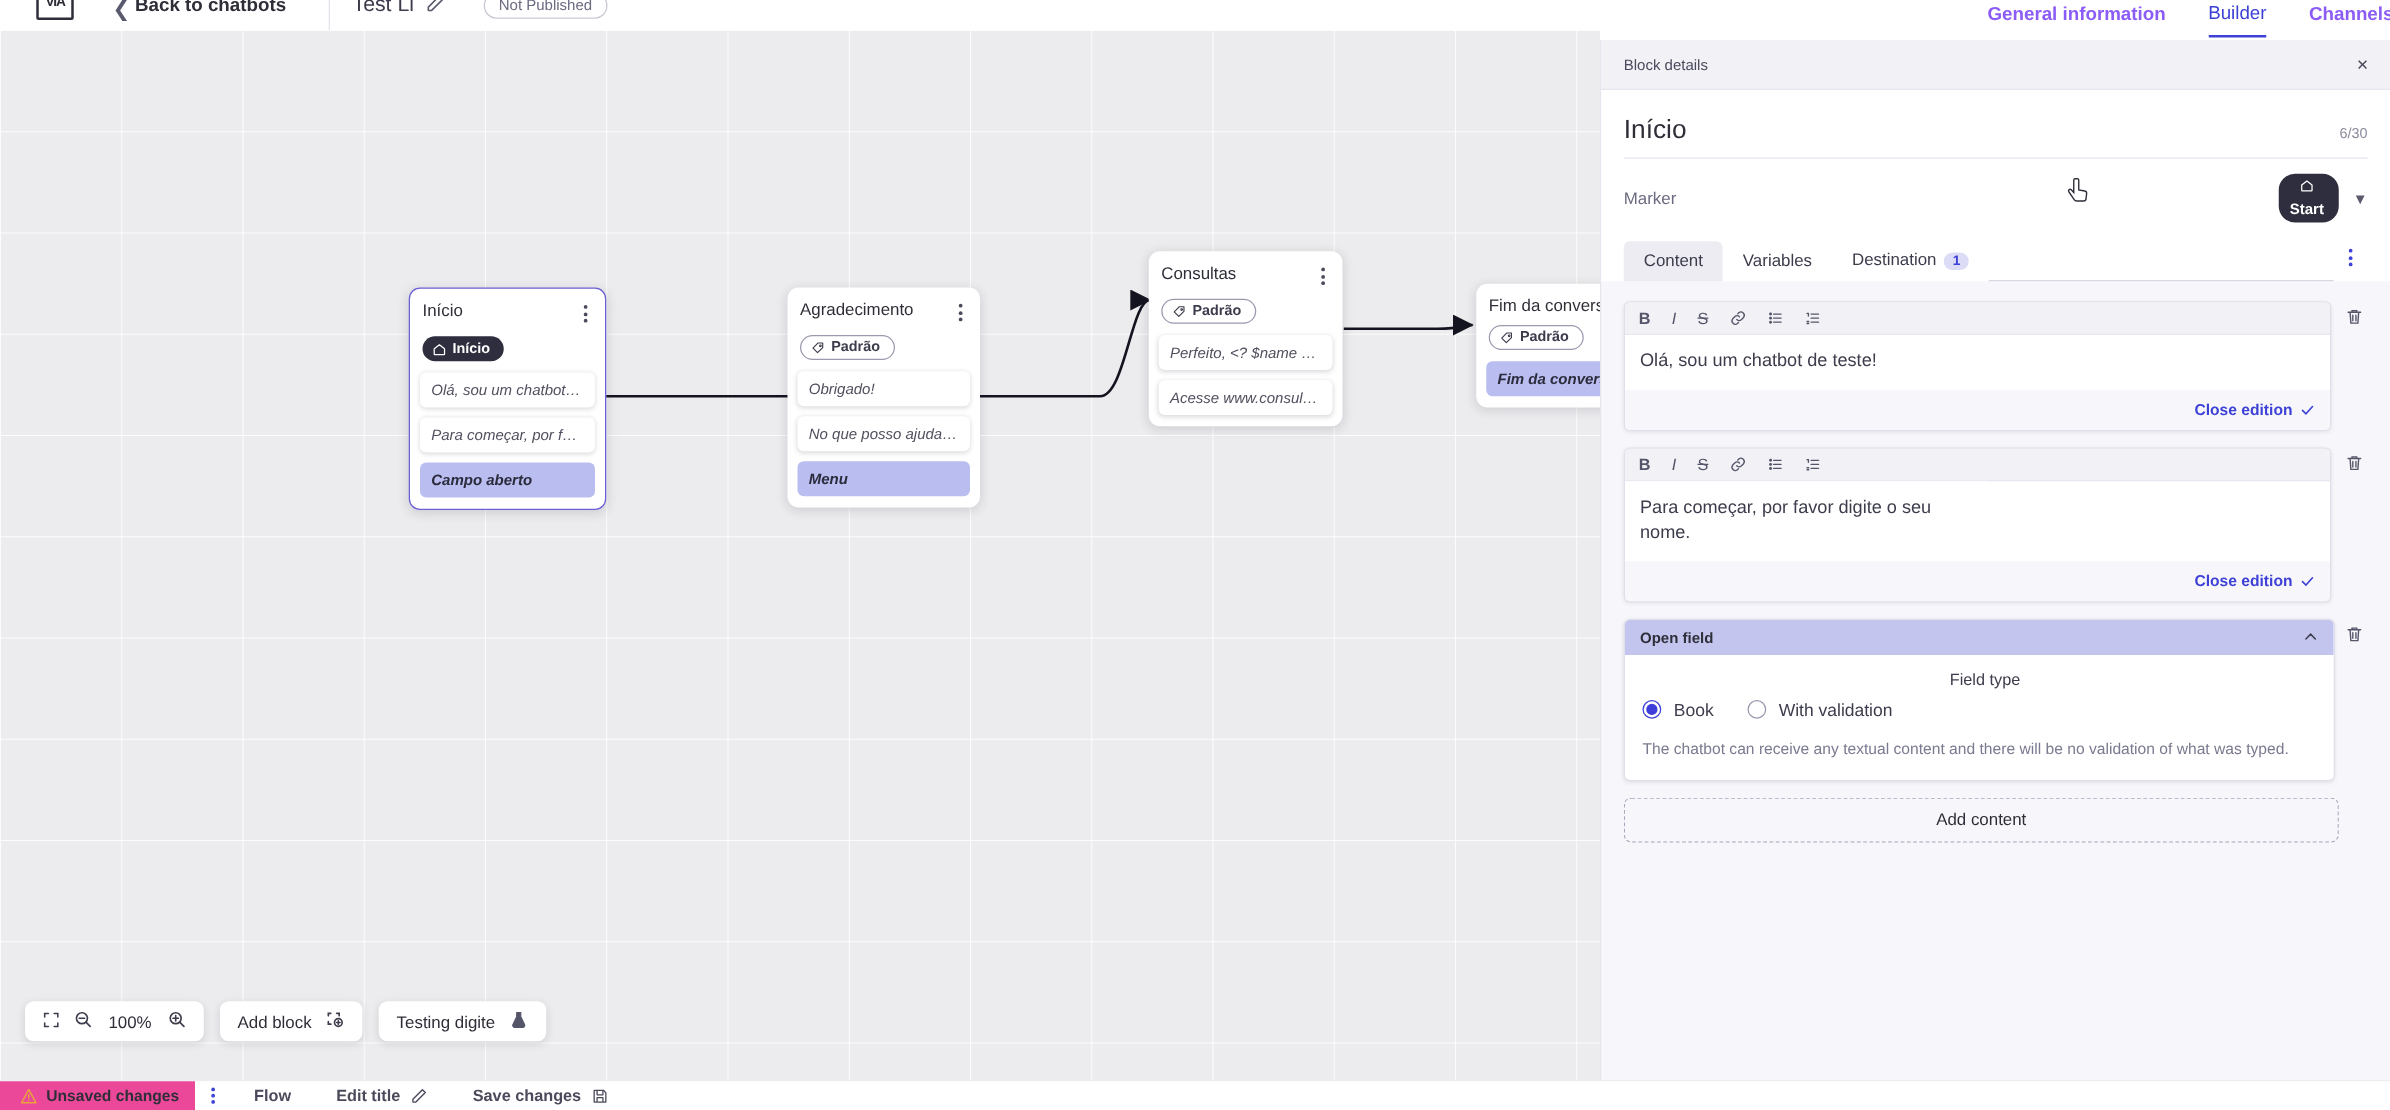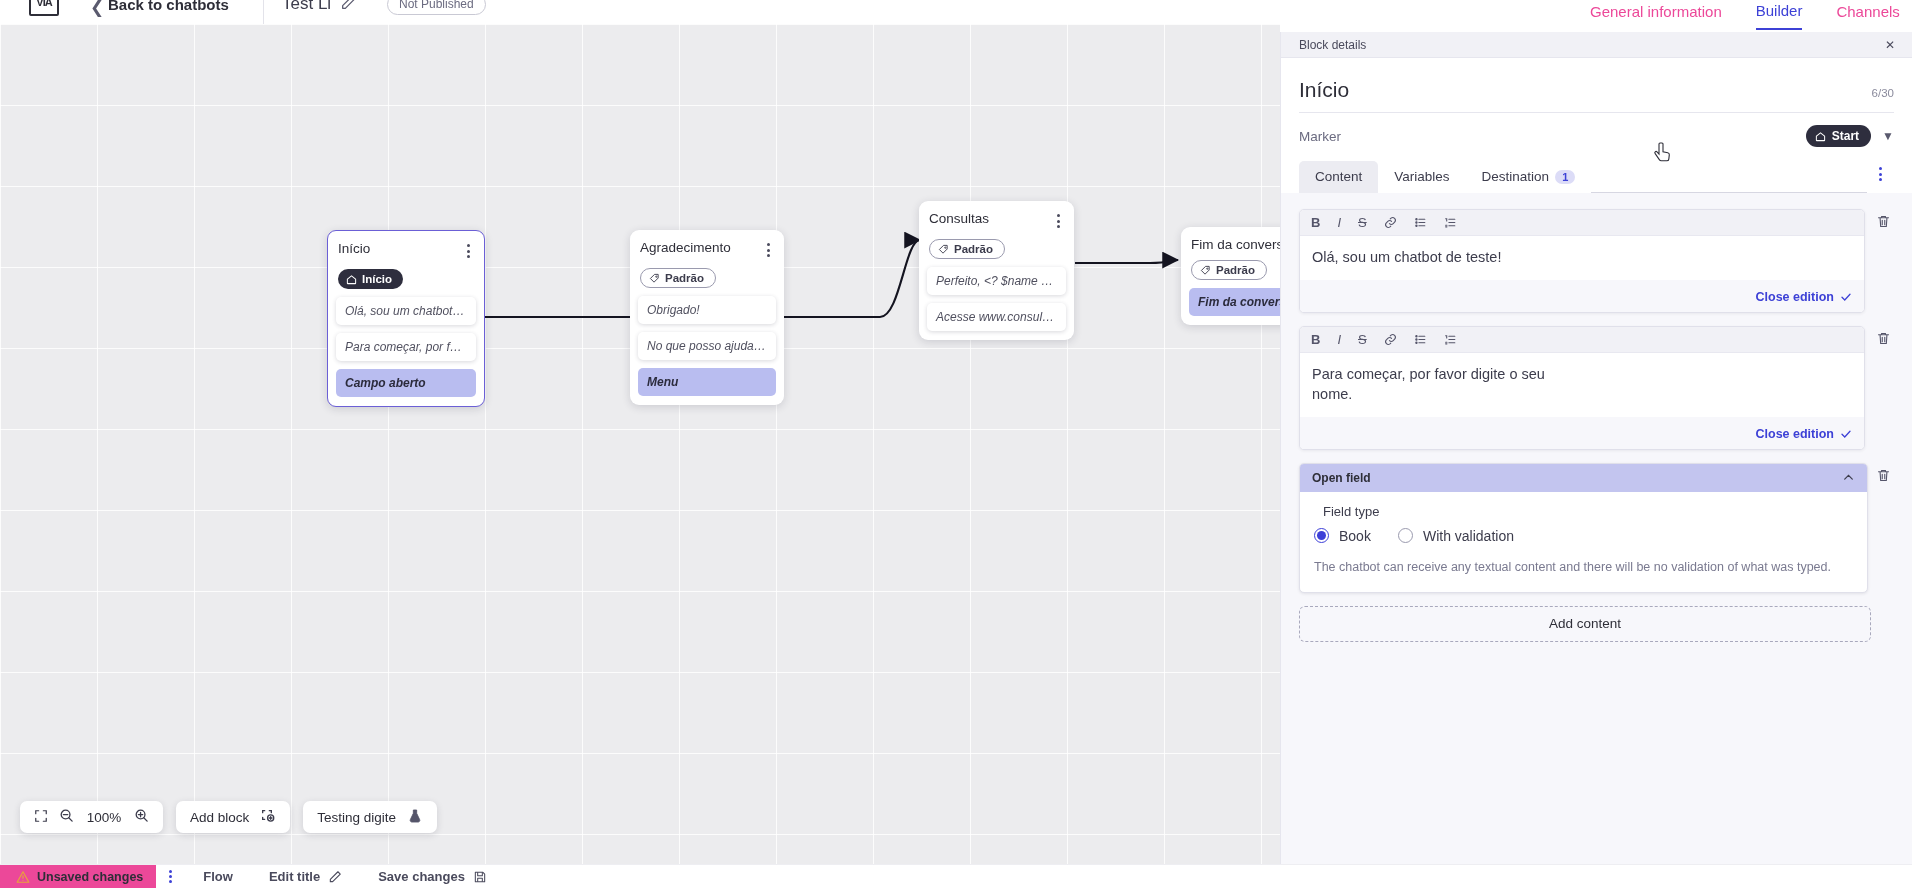--- a/index.html
+++ b/index.html
@@ -49,22 +49,23 @@
   }
 
   
   .top-tabs {
     position: absolute; right: 0; top: 0; width: 632px; height: 32px;
     display: flex; align-items: center; gap: 34px;
     padding-left: 310px;
     background: #fff;
   }
   .top-tab {
-    font-size: 15px; color: #ec4899; padding-bottom: 9px; cursor: pointer;
+    font-size: 15px; color: #8b5cf6; padding-bottom: 9px; cursor: pointer;
     white-space: nowrap;
+    font-weight: bold;
   }
   .top-tab.active { color: #3d41d6; border-bottom: 2px solid #3d41d6; font-weight: 400; }
 
   
   .canvas {
     position: absolute; top: 24px; left: 0; width: 1562px; height: 840px;
     background-color: #ececee;
     background-image:
       linear-gradient(to right, rgba(255,255,255,.85) 1px, transparent 1px),
       linear-gradient(to bottom, rgba(255,255,255,.85) 1px, transparent 1px);
@@ -132,21 +133,21 @@
     display: flex; align-items: center; gap: 8px; padding: 0 18px;
     font-size: 13px; color: #4a4a5c; font-weight: 700; cursor: pointer;
   }
 
   
   .panel {
     position: absolute; right: 0; top: 32px; width: 632px; height: 856px;
     background: #f7f7fb; border-left: 1px solid #e6e6ee;
   }
   .panel-topstrip {
-    height: 26px; background: #f1f1f6; display: flex; align-items: center;
+    height: 40px; background: #f1f1f6; display: flex; align-items: center;
     justify-content: space-between; padding: 0 17px 0 18px;
     border-bottom: 1px solid #e6e6ee;
   }
   .panel-topstrip span { font-size: 12px; color: #4a4a5c; }
   .panel-close { font-size: 16px; color: #5a5a6e; cursor: pointer; line-height: 1; }
 
   .panel-body { background: #fff; padding: 0 18px; }
   .panel-title-row {
     display: flex; align-items: baseline; justify-content: space-between;
     padding: 20px 0 10px;
@@ -156,21 +157,21 @@
   .panel-rule { height: 1px; background: #e6e6ee; }
   .marker-row {
     display: flex; align-items: center; justify-content: space-between;
     padding: 12px 0 14px;
   }
   .marker-label { font-size: 13.5px; color: #6b6b80; }
   .marker-right { display: flex; align-items: center; gap: 11px; }
   .marker-chip {
     display: inline-flex; align-items: center; gap: 6px;
     background: #2e2e3e; color: #fff; border-radius: 13px;
-    padding: 4px 12px 4px 9px; font-size: 12px; font-weight: 700;
+    padding: 4px 12px 4px 9px; font-size: 12px; font-weight: 700; flex-direction: column;
   }
   .chev-down { font-size: 12px; color: #5a5a6e; }
 
   .tabs-row { display: flex; align-items: flex-end; position: relative; }
   .ptab {
     font-size: 13.5px; color: #3c3c4c; padding: 8px 16px 9px;
     cursor: pointer; white-space: nowrap;
   }
   .ptab.active { background: #ececf2; border-radius: 5px 5px 0 0; }
   .badge-1 {
@@ -210,21 +211,21 @@
   .openfield {
     flex: 1; background: #fff; border-radius: 5px; overflow: hidden;
     box-shadow: 0 1px 3px rgba(40,40,60,.1); border: 1px solid #e0e0ea;
   }
   .of-head {
     background: #c3c5ef; padding: 7px 12px; display: flex;
     align-items: center; justify-content: space-between;
   }
   .of-head span { font-size: 12px; color: #2e2e38; font-weight: 700; }
   .of-body { padding: 12px 14px 16px; }
-  .of-legend { font-size: 13px; color: #3c3c4c; margin: 0 0 9px 9px; }
+  .of-legend { font-size: 13px; color: #3c3c4c; margin: 0 0 9px 9px; text-align: center; }
   .radio-row { display: flex; align-items: center; gap: 10px; margin-bottom: 14px; }
   .radio {
     width: 15px; height: 15px; border-radius: 50%; border: 1.6px solid #9a9aae;
     display: inline-block; position: relative; cursor: pointer; flex: none;
   }
   .radio.on { border-color: #3d3fd8; }
   .radio.on::after {
     content: ""; position: absolute; inset: 2px; border-radius: 50%; background: #3d3fd8;
   }
   .radio-lbl { font-size: 14px; color: #3c3c4c; margin-right: 17px; }

